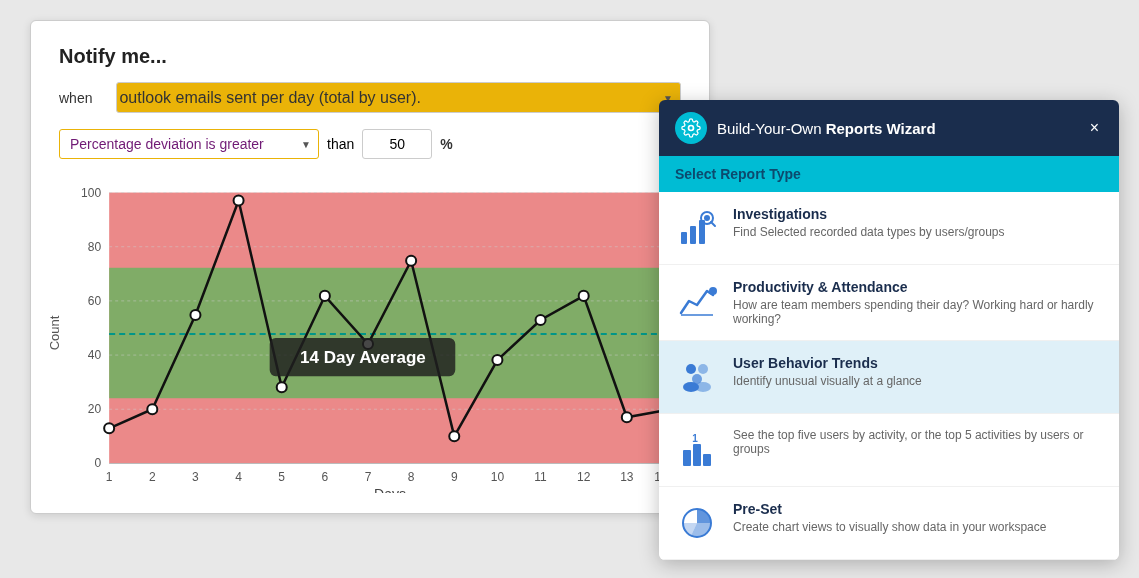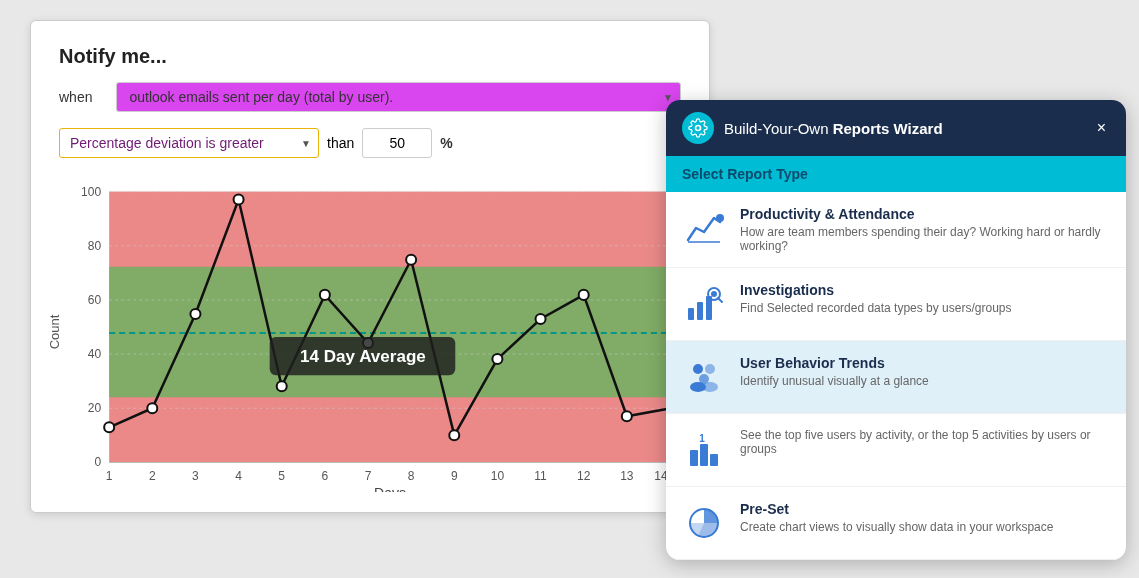--- a/index.html
+++ b/index.html
@@ -50,24 +50,24 @@
 
     .select-wrapper {
       position: relative;
       flex: 1;
     }
 
     .select-wrapper select {
       width: 100%;
       border: 1px solid #ccc;
       border-radius: 3px;
-      padding: 6px 12px;
-      font-size: 14px;
+      padding: 6px 2px;
+      font-size: 16px;
       color: #333;
-      background: #d946ef;
+      background: #eab308;
       appearance: none;
       cursor: pointer;
     }
 
     .select-arrow {
       position: absolute;
       right: 8px;
       top: 50%;
       transform: translateY(-50%);
       pointer-events: none;
@@ -135,24 +135,24 @@
     }
 
     .chart-svg {
       width: 100%;
       height: 100%;
     }
 
     
     .wizard-panel {
       position: absolute;
-      right: 13px;
+      right: 20px;
       top: 100px;
       width: 460px;
-      border-radius: 14px;
+      border-radius: 6px;
       overflow: hidden;
       box-shadow: 0 4px 20px rgba(0,0,0,0.25);
     }
 
     .wizard-header {
       background: #1a2d4d;
       color: #fff;
       display: flex;
       align-items: center;
       padding: 12px 16px;
@@ -346,45 +346,45 @@
 
   <div class="wizard-subtitle-bar">
     <span>Select Report Type</span>
   </div>
 
   <div class="wizard-body">
 
     <div class="wizard-item">
       <div class="wizard-item-icon">
         <svg width="40" height="40" viewBox="0 0 40 40" xmlns="http://www.w3.org/2000/svg">
-          <polyline points="4,32 12,20 20,24 30,10 36,14" fill="none" stroke="#3a7bd5" stroke-width="2.5" stroke-linejoin="round" stroke-linecap="round"></polyline>
-          <circle cx="36" cy="10" r="4" fill="#3a7bd5"></circle>
-          <line x1="4" y1="34" x2="36" y2="34" stroke="#3a7bd5" stroke-width="1.5"></line>
-        </svg>
-      </div>
-      <div class="wizard-item-text">
-        <div class="wizard-item-title">Productivity &amp; Attendance</div>
-        <div class="wizard-item-desc">How are team members spending their day? Working hard or hardly working?</div>
-      </div>
-    </div>
-
-    <div class="wizard-item">
-      <div class="wizard-item-icon">
-        <svg width="40" height="40" viewBox="0 0 40 40" xmlns="http://www.w3.org/2000/svg">
           <rect x="4" y="24" width="6" height="12" rx="1" fill="#3a7bd5"></rect>
           <rect x="13" y="18" width="6" height="18" rx="1" fill="#3a7bd5"></rect>
           <rect x="22" y="12" width="6" height="24" rx="1" fill="#3a7bd5"></rect>
           <circle cx="30" cy="10" r="6" fill="none" stroke="#3a7bd5" stroke-width="2"></circle>
           <circle cx="30" cy="10" r="3" fill="#3a7bd5"></circle>
           <line x1="34" y1="14" x2="38" y2="18" stroke="#3a7bd5" stroke-width="2" stroke-linecap="round"></line>
         </svg>
       </div>
       <div class="wizard-item-text">
         <div class="wizard-item-title">Investigations</div>
         <div class="wizard-item-desc">Find Selected recorded data types by users/groups</div>
+      </div>
+    </div>
+
+    <div class="wizard-item">
+      <div class="wizard-item-icon">
+        <svg width="40" height="40" viewBox="0 0 40 40" xmlns="http://www.w3.org/2000/svg">
+          <polyline points="4,32 12,20 20,24 30,10 36,14" fill="none" stroke="#3a7bd5" stroke-width="2.5" stroke-linejoin="round" stroke-linecap="round"></polyline>
+          <circle cx="36" cy="10" r="4" fill="#3a7bd5"></circle>
+          <line x1="4" y1="34" x2="36" y2="34" stroke="#3a7bd5" stroke-width="1.5"></line>
+        </svg>
+      </div>
+      <div class="wizard-item-text">
+        <div class="wizard-item-title">Productivity &amp; Attendance</div>
+        <div class="wizard-item-desc">How are team members spending their day? Working hard or hardly working?</div>
       </div>
     </div>
 
     <div class="wizard-item active">
       <div class="wizard-item-icon">
         <svg width="40" height="40" viewBox="0 0 40 40" xmlns="http://www.w3.org/2000/svg">
           <circle cx="14" cy="12" r="5" fill="#3a7bd5"></circle>
           <circle cx="26" cy="12" r="5" fill="#3a7bd5" opacity="0.5"></circle>
           <circle cx="20" cy="22" r="5" fill="#3a7bd5" opacity="0.7"></circle>
           <ellipse cx="14" cy="30" rx="8" ry="5" fill="#3a7bd5"></ellipse>

